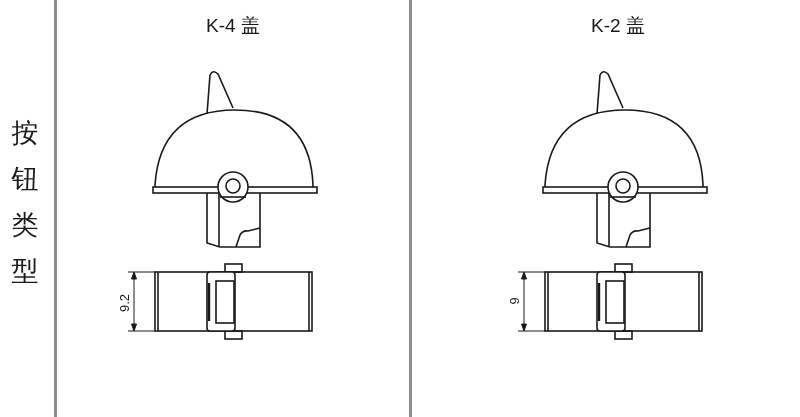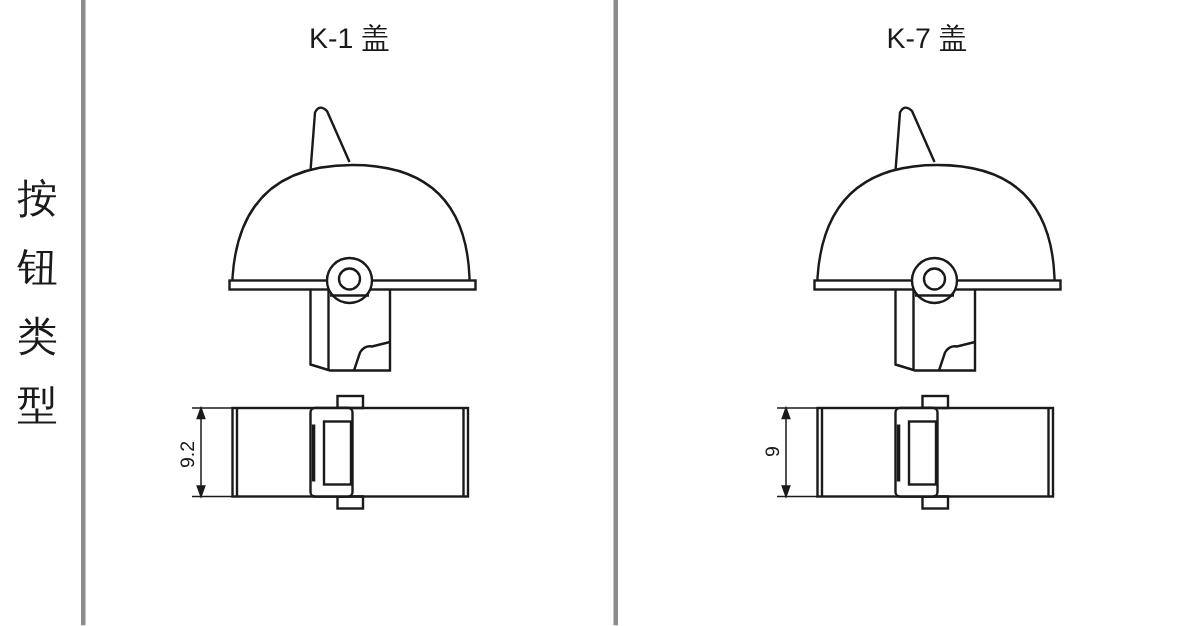--- a/index.html
+++ b/index.html
@@ -17,22 +17,22 @@
 <div class="divider" style="left:54px;"></div>
 <div class="divider" style="left:409px;"></div>
 
 <div class="side-label">
   <span>按</span>
   <span>钮</span>
   <span>类</span>
   <span>型</span>
 </div>
 
-<div class="col-title" style="left:133px;">K-1 盖</div>
-<div class="col-title" style="left:518px;">K-7 盖</div>
+<div class="col-title" style="left:133px;">K-4 盖</div>
+<div class="col-title" style="left:518px;">K-2 盖</div>
 
 <svg width="800" height="417" viewBox="0 0 800 417">
   <defs>
     <g id="knob-top" fill="none" stroke="#1a1a1a" stroke-width="1.6">
 
       <path d="M207,114 L210,75 Q213,69 218,74 L233,108"></path>
 
       <path d="M155,188 L155,185 Q160,110 235,110 Q310,110 313,185 L313,188"></path>
 
       <rect x="153" y="187" width="164" height="6" fill="#fff"></rect>

